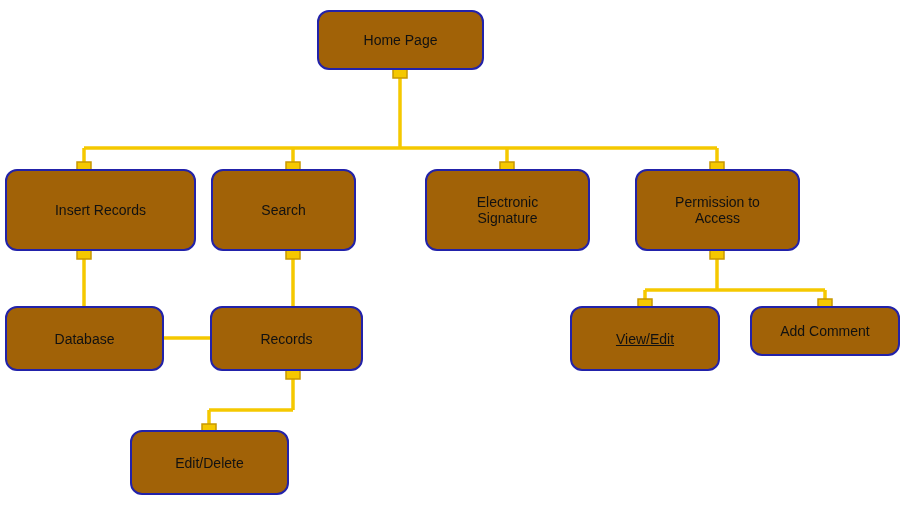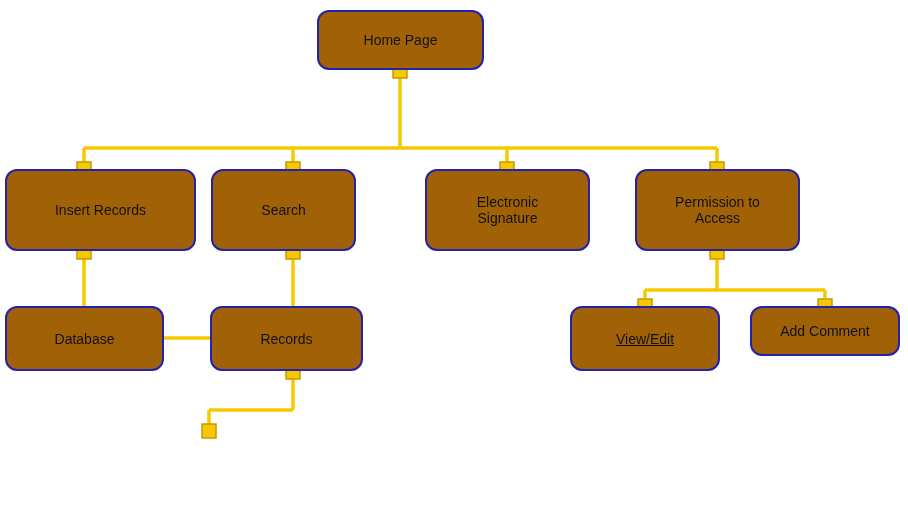--- a/index.html
+++ b/index.html
@@ -134,14 +134,17 @@
   </div>
 
   <div class="node" style="left:570px; top:306px; width:150px; height:65px;text-decoration:underline;">
     <span>View/Edit</span>
   </div>
 
   <div class="node" style="left:750px; top:306px; width:150px; height:50px;">
     <span>Add Comment</span>
   </div>
 
+  <div class="node" style="left:130px; top:430px; width:159px; height:65px;">
+    <span>Edit/Delete</span>
+  </div>
 
 </div>
 
 </body></html>

